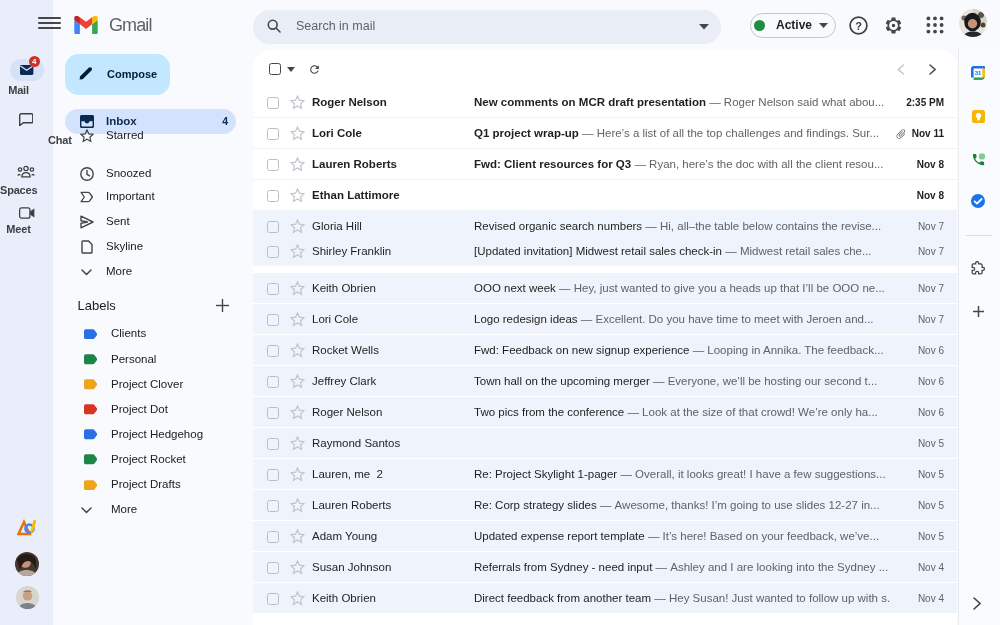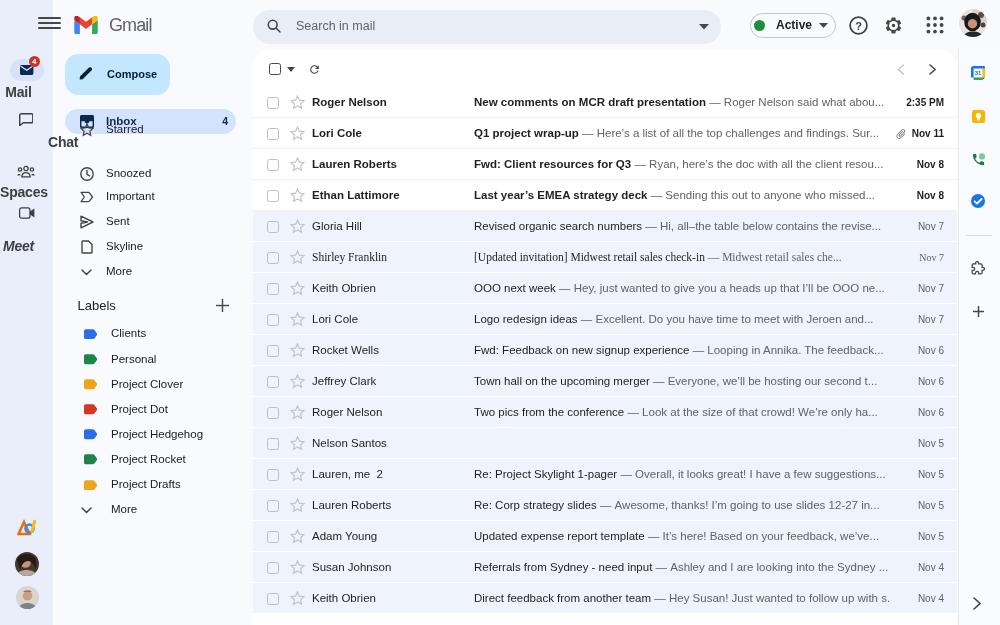--- a/index.html
+++ b/index.html
@@ -17,21 +17,21 @@
   .row.unread .date { font-weight:bold; color:#1f1f1f; }
   .row.unread { background:#fff; border-bottom:1px solid #f0f2f5; }
   .row.read { background:#eff3fb; border-bottom:1px solid #ffffff; }
   .cb { position:absolute; left:14px; top:9.5px; width:12px; height:12px; border:1.5px solid #b9bec7; border-radius:2.5px; }
   .star { position:absolute; left:36.5px; top:8px; }
   .navrow { position:absolute; left:65px; width:171px; height:25px; line-height:25px; font-size:11.5px; color:#202124; }
   .navrow .ic { position:absolute; left:14.5px; top:6px; }
   .navrow .t { position:absolute; left:41px; }
   .lblrow .ic { left:19px; top:7.5px; }
   .lblrow .t { left:46px; }
-  .raillbl { left:0; width:37px; text-align:center; font-size:14px; font-weight:bold; letter-spacing:-0.2px; color:#3c4043; }
+  .raillbl { left:0; width:37px; text-align:center; font-size:11px; font-weight:bold; letter-spacing:-0.2px; color:#3c4043; }
 </style>
 </head>
 <body>
 <div class="abs rail"></div>
 <div class="abs card"></div>
 
 <svg class="abs" style="left:38px; top:17px;" width="23" height="12" viewBox="0 0 23 12">
   <g fill="#444746">
       <rect y="0" width="23" height="1.9" rx=".95"></rect>
       <rect y="5" width="23" height="1.9" rx=".95"></rect>
@@ -130,21 +130,21 @@
     <path d="M3.2 11.5 C3.2 9.6 1.4 9.9 1 11.5"></path>
     <path d="M16.8 11.5 C16.8 9.6 18.6 9.9 19 11.5"></path>
   </g>
 </svg>
 <div class="abs raillbl" style="top:184px;">Spaces</div>
 
 <svg class="abs" style="left:18.6px; top:207px;" width="16" height="12" viewBox="0 0 18 13">
   <rect x=".7" y=".7" width="11.6" height="11.6" rx="2.2" fill="none" stroke="#3c4043" stroke-width="1.4"></rect>
   <path d="M12.3 4.8 L17.3 1.3 V11.7 L12.3 8.2 Z" fill="#3c4043"></path>
 </svg>
-<div class="abs raillbl" style="top:238px;font-style:italic;">Meet</div>
+<div class="abs raillbl" style="top:223px;">Meet</div>
 
 <svg class="abs" style="left:17px; top:518px;" width="19" height="19" viewBox="0 0 19 19">
   <path d="M1.5 16 L7 4 L12.5 16 Z" fill="none" stroke="#e8710a" stroke-width="2.6"></path>
   <circle cx="12.5" cy="10.5" r="4" fill="none" stroke="#4285f4" stroke-width="2.6"></circle>
   <rect x="14.8" y="1.5" width="3" height="13.5" rx="1.5" fill="#fbbc04" transform="rotate(16 16.3 8.2)"></rect>
 </svg>
 <svg class="abs" style="left:15px; top:551.5px;" width="24" height="24" viewBox="0 0 24 24">
   <defs>
       <clipPath id="av1">
         <circle cx="12" cy="12" r="12"></circle>
@@ -180,21 +180,21 @@
 <div class="abs" style="left:65px; top:108.5px; width:171px; height:25px; background:#d3e3fd; border-radius:12.5px;"></div>
 
 <div class="abs navrow" style="top:108.5px;">
   <svg class="ic" width="14" height="13" viewBox="0 0 14 13">
       <path fill="#0b2a50" d="M1.5 0 H12.5 C13.3 0 14 .7 14 1.5 V11.5 C14 12.3 13.3 13 12.5 13 H1.5 C.7 13 0 12.3 0 11.5 V1.5 C0 .7 .7 0 1.5 0 Z"></path>
       <path fill="#d3e3fd" d="M1.4 6.3 C1.4 6.3 3.6 6.3 4.3 6.3 C5 6.3 4.5 8.4 7 8.4 C9.5 8.4 9 6.3 9.7 6.3 C10.4 6.3 12.6 6.3 12.6 6.3 V10.4 C12.6 11.1 12.1 11.6 11.4 11.6 H2.6 C1.9 11.6 1.4 11.1 1.4 10.4 Z"></path>
     </svg>
   <span class="t" style="font-weight:bold; color:#0b2a50;">Inbox</span>
   <span style="position:absolute; right:8px; font-weight:bold; font-size:10.5px; color:#0b2a50;">4</span>
 </div>
-<div class="abs navrow" style="top:117px;">
+<div class="abs navrow" style="top:123px;">
   <svg class="ic" width="14" height="14" viewBox="0 0 15 15">
       <path fill="none" stroke="#444746" stroke-width="1.3" d="M7.5 1 L9.4 5.2 L14 5.7 L10.6 8.8 L11.5 13.3 L7.5 11 L3.5 13.3 L4.4 8.8 L1 5.7 L5.6 5.2 Z"></path>
     </svg>
   <span class="t">Starred</span>
 </div>
 <div class="abs navrow" style="top:161px;">
   <svg class="ic" width="14" height="14" viewBox="0 0 14 14">
       <circle cx="7" cy="7" r="6.2" fill="none" stroke="#444746" stroke-width="1.4"></circle>
       <path d="M7 3.5 V7.3 L9.6 8.8" fill="none" stroke="#444746" stroke-width="1.4" stroke-linecap="round"></path>
     </svg>
@@ -326,33 +326,32 @@
       <span class="sender">Lauren Roberts</span>
       <span class="subj">Fwd: Client resources for Q3<span class="snip">&nbsp;—&nbsp;Ryan, here’s the doc with all the client resou...</span></span>
       <span class="date">Nov 8</span>
     </div>
     <div class="row unread abs" style="top:93px;">
       <span class="cb"></span>
       <svg class="star" width="15" height="15" viewBox="0 0 15 15">
         <path fill="none" stroke="#c0c4ca" stroke-width="1.2" d="M7.5 1 L9.4 5.2 L14 5.7 L10.6 8.8 L11.5 13.3 L7.5 11 L3.5 13.3 L4.4 8.8 L1 5.7 L5.6 5.2 Z"></path>
       </svg>
       <span class="sender">Ethan Lattimore</span>
-      <span class="subj">Last year’s EMEA strategy deck<span class="snip">&nbsp;—&nbsp;Sending this out to anyone who missed...</span></span>
       <span class="date">Nov 8</span>
     </div>
     <div class="row read abs" style="top:124px;">
       <span class="cb"></span>
       <svg class="star" width="15" height="15" viewBox="0 0 15 15">
         <path fill="none" stroke="#c0c4ca" stroke-width="1.2" d="M7.5 1 L9.4 5.2 L14 5.7 L10.6 8.8 L11.5 13.3 L7.5 11 L3.5 13.3 L4.4 8.8 L1 5.7 L5.6 5.2 Z"></path>
       </svg>
       <span class="sender">Gloria Hill</span>
       <span class="subj">Revised organic search numbers<span class="snip">&nbsp;—&nbsp;Hi, all–the table below contains the revise...</span></span>
       <span class="date">Nov 7</span>
     </div>
-    <div class="row read abs" style="top:155px;font-family:Liberation Serif, serif;">
+    <div class="row read abs" style="top:149px;">
       <span class="cb"></span>
       <svg class="star" width="15" height="15" viewBox="0 0 15 15">
         <path fill="none" stroke="#c0c4ca" stroke-width="1.2" d="M7.5 1 L9.4 5.2 L14 5.7 L10.6 8.8 L11.5 13.3 L7.5 11 L3.5 13.3 L4.4 8.8 L1 5.7 L5.6 5.2 Z"></path>
       </svg>
       <span class="sender">Shirley Franklin</span>
       <span class="subj">[Updated invitation] Midwest retail sales check-in<span class="snip">&nbsp;—&nbsp;Midwest retail sales che...</span></span>
       <span class="date">Nov 7</span>
     </div>
     <div class="row read abs" style="top:186px;">
       <span class="cb"></span>
@@ -397,21 +396,21 @@
       </svg>
       <span class="sender">Roger Nelson</span>
       <span class="subj">Two pics from the conference<span class="snip">&nbsp;—&nbsp;Look at the size of that crowd! We’re only ha...</span></span>
       <span class="date">Nov 6</span>
     </div>
     <div class="row read abs" style="top:341px;">
       <span class="cb"></span>
       <svg class="star" width="15" height="15" viewBox="0 0 15 15">
         <path fill="none" stroke="#c0c4ca" stroke-width="1.2" d="M7.5 1 L9.4 5.2 L14 5.7 L10.6 8.8 L11.5 13.3 L7.5 11 L3.5 13.3 L4.4 8.8 L1 5.7 L5.6 5.2 Z"></path>
       </svg>
-      <span class="sender">Nelson Santos</span>
+      <span class="sender">Raymond Santos</span>
       <span class="date">Nov 5</span>
     </div>
     <div class="row read abs" style="top:372px;">
       <span class="cb"></span>
       <svg class="star" width="15" height="15" viewBox="0 0 15 15">
         <path fill="none" stroke="#c0c4ca" stroke-width="1.2" d="M7.5 1 L9.4 5.2 L14 5.7 L10.6 8.8 L11.5 13.3 L7.5 11 L3.5 13.3 L4.4 8.8 L1 5.7 L5.6 5.2 Z"></path>
       </svg>
       <span class="sender">Lauren, me&nbsp; 2</span>
       <span class="subj">Re: Project Skylight 1-pager<span class="snip">&nbsp;—&nbsp;Overall, it looks great! I have a few suggestions...</span></span>
       <span class="date">Nov 5</span>

